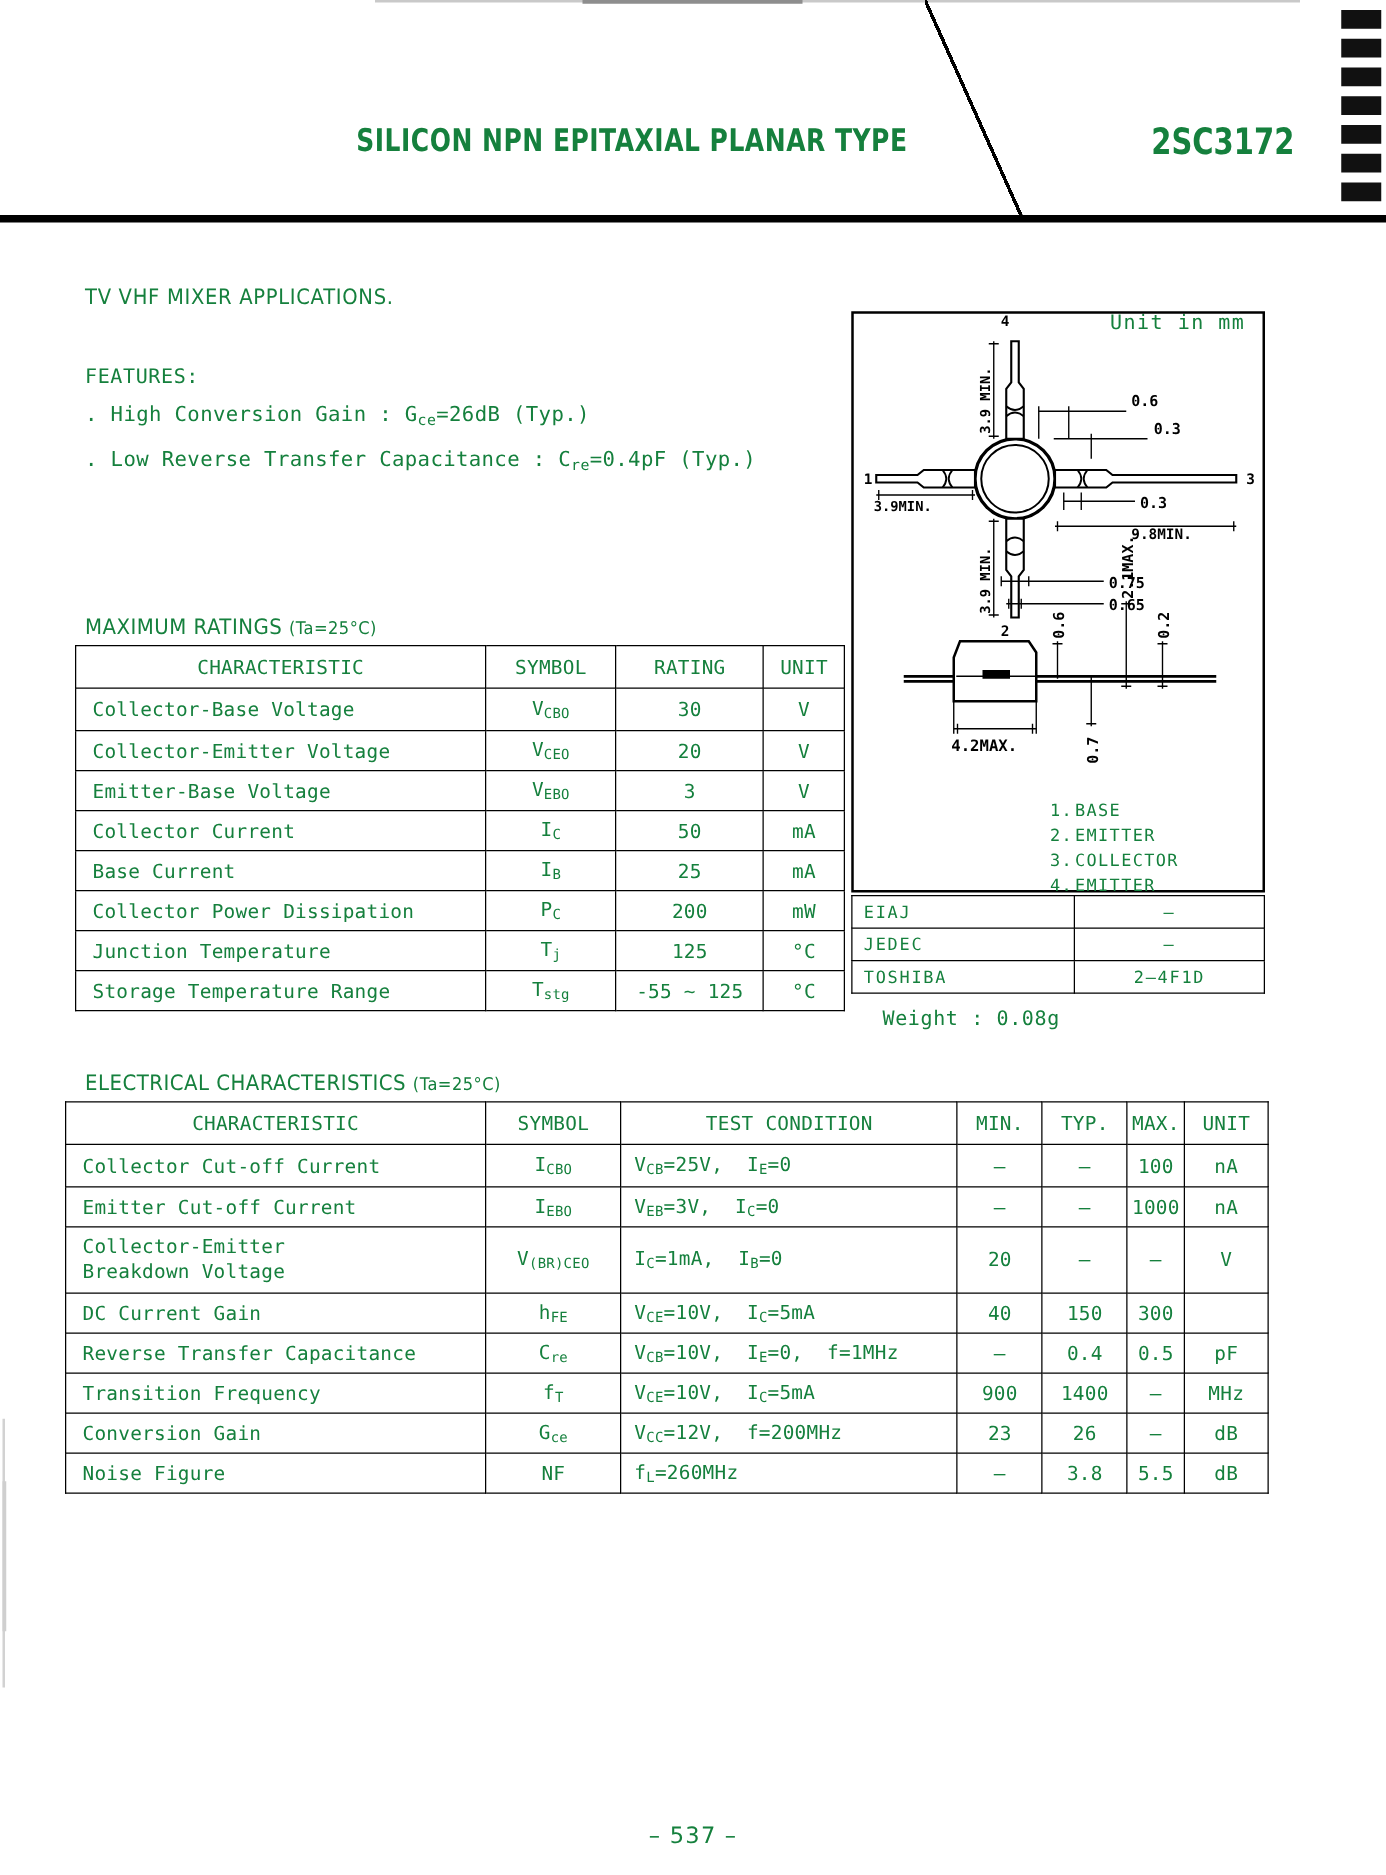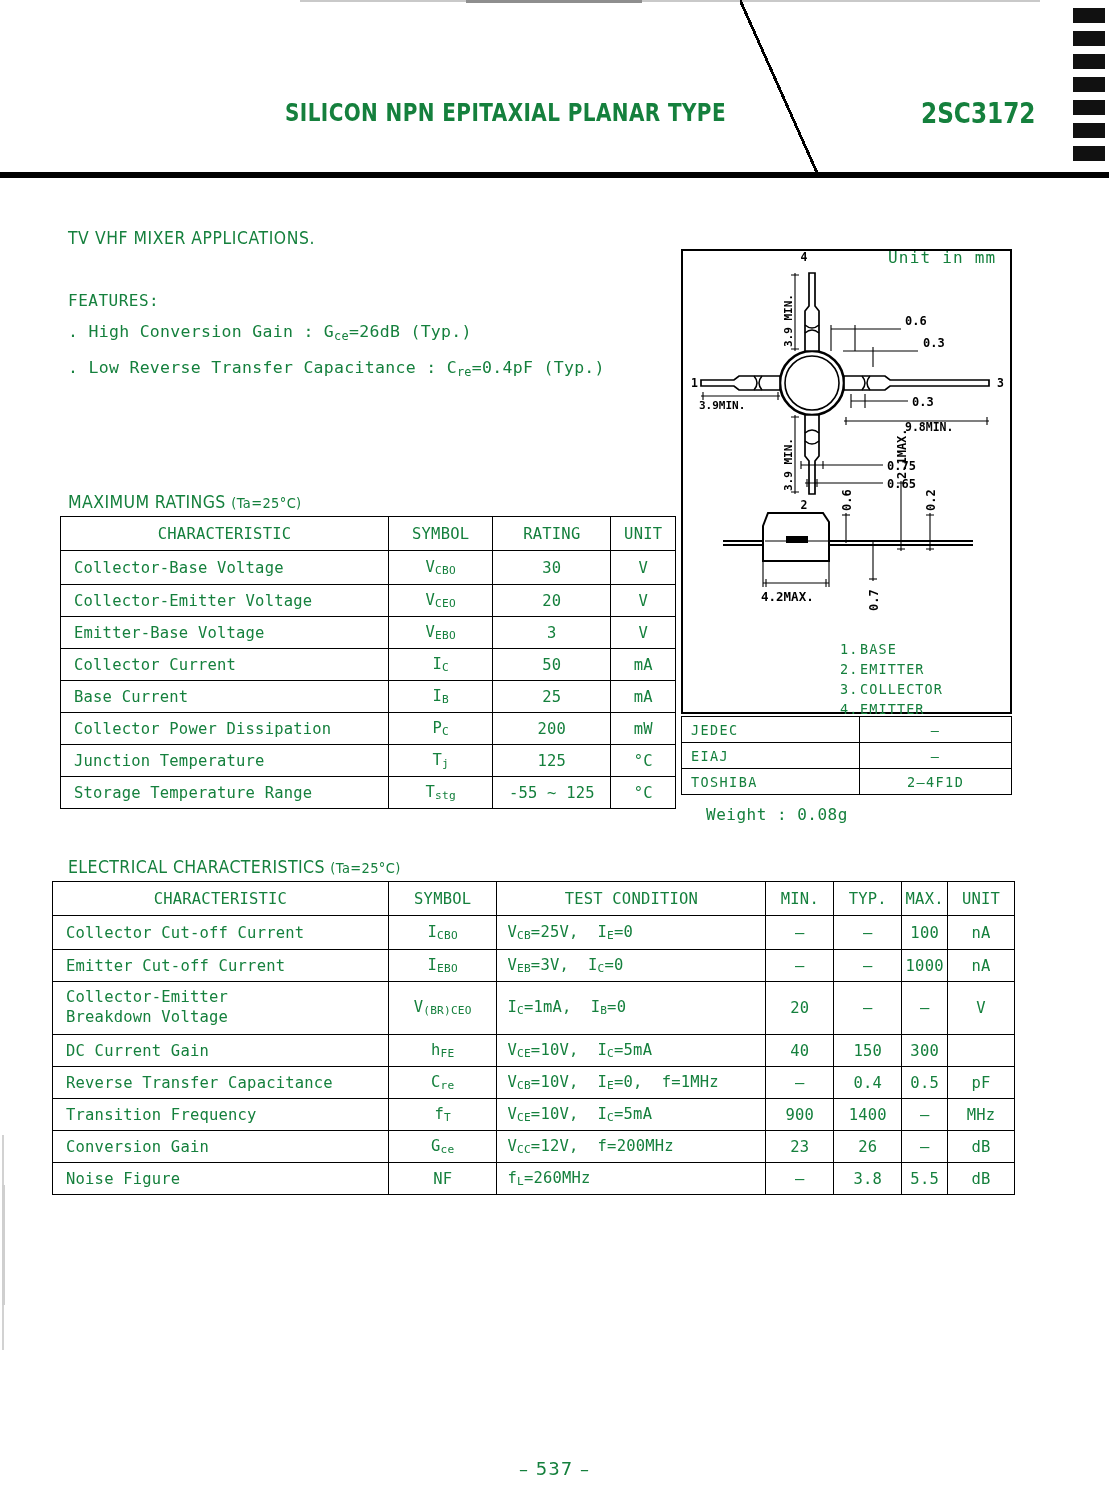--- a/index.html
+++ b/index.html
@@ -528,25 +528,25 @@
   <div class="pin-list">
     <div><span class="num">1.</span><span>BASE</span></div>
     <div><span class="num">2.</span><span>EMITTER</span></div>
     <div><span class="num">3.</span><span>COLLECTOR</span></div>
     <div><span class="num">4.</span><span>EMITTER</span></div>
   </div>
 
   <table class="pkgtbl">
     <tbody>
       <tr>
+          <td class="k">EIAJ</td>
+          <td class="v">—</td>
+        </tr>
+      <tr>
           <td class="k">JEDEC</td>
-          <td class="v">—</td>
-        </tr>
-      <tr>
-          <td class="k">EIAJ</td>
           <td class="v">—</td>
         </tr>
       <tr>
           <td class="k">TOSHIBA</td>
           <td class="v">2—4F1D</td>
         </tr>
     </tbody>
   </table>
 
   <div class="weight">Weight : 0.08g</div>

